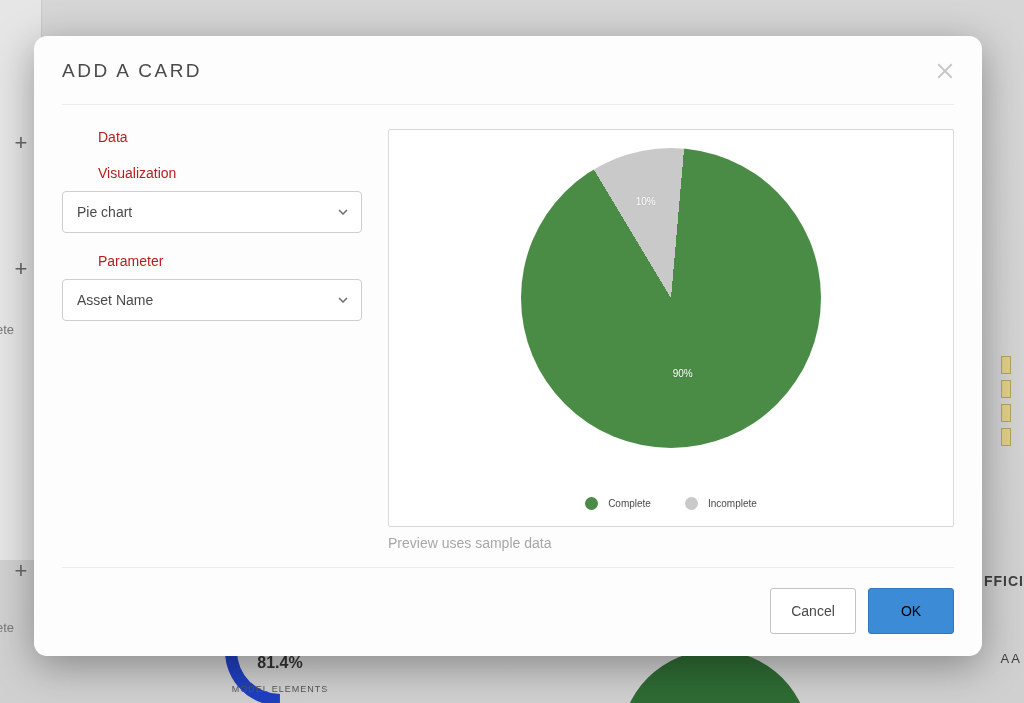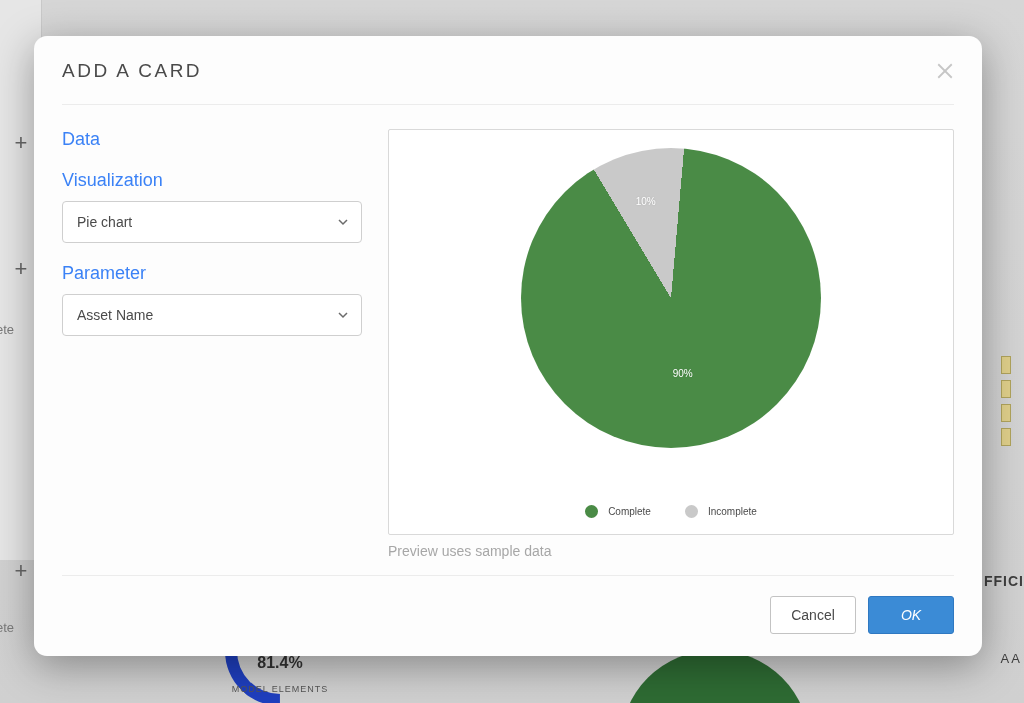--- a/index.html
+++ b/index.html
@@ -108,21 +108,21 @@
 
   .modal-body {
     display: flex; gap: 26px; padding-top: 24px;
     flex: 1 1 auto;
   }
 
   
   .form-col { width: 300px; }
   .field { margin-bottom: 20px; }
   .field-label {
-    font-size: 18px; color: #3b82f6; margin-bottom: 10px;
+    font-size: 14px; color: #b91c1c; margin-bottom: 10px; margin-left: 36px;
   }
   .select {
     position: relative;
     width: 100%;
     border: 1px solid #cfcfcf;
     border-radius: 4px;
     background: #fff;
     height: 42px;
     display: flex; align-items: center;
     padding: 0 36px 0 14px;
@@ -172,32 +172,32 @@
     margin-top: 8px; font-size: 14px; color: #a7a7a7;
   }
 
   .modal-footer {
     border-top: 1px solid #ececec;
     padding-top: 20px;
     display: flex; justify-content: flex-end; gap: 12px;
     margin-top: 16px;
   }
   .btn {
-    min-width: 86px; height: 38px;
+    min-width: 86px; height: 46px;
     border-radius: 3px; font-size: 14px;
     display: inline-flex; align-items: center; justify-content: center;
     cursor: pointer;
     padding: 0 16px;
   }
   .btn-secondary {
     background: #fff; color: #4a4a4a;
     border: 1px solid #c3c3c3;
   }
   .btn-primary {
-    background: #3b8bd6; color: #ffffff; border: 1px solid #2f78c1; font-style: italic;
+    background: #3b8bd6; color: #000000; border: 1px solid #2f78c1;
   }
 </style>
 </head>
 <body>
 
 <div class="bg">
   <div class="vstrip"></div>
   <div class="plusbtn p1">+</div>
   <div class="plusbtn p2">+</div>
   <div class="plusbtn p3">+</div>

